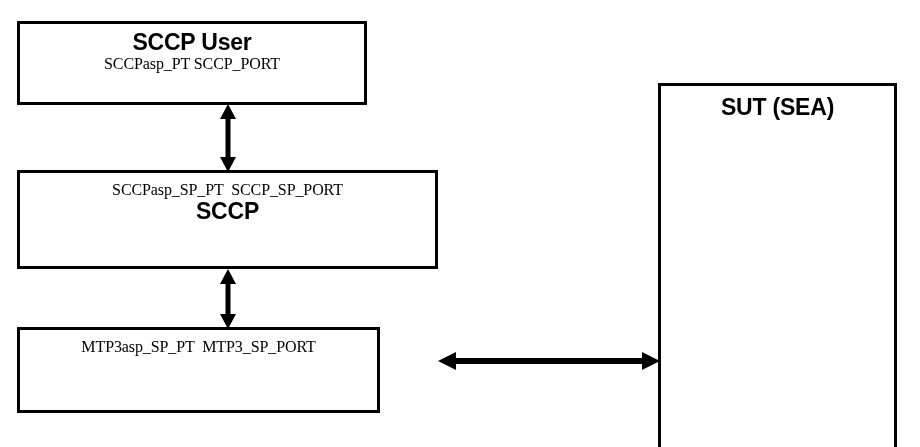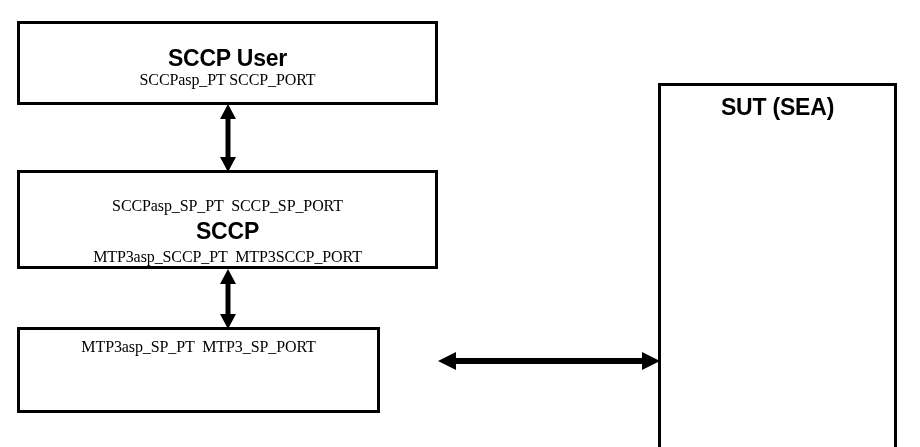--- a/index.html
+++ b/index.html
@@ -42,28 +42,27 @@
     line-height: 1.12;
     letter-spacing: -0.1px;
     white-space: pre;
     text-align: center;
     font-family: Liberation Serif, serif;
   }
 
   
   #box-sccp-user {
     left: 17px;  top: 21px;
-    width: 421px; height: 84px;
-    padding-top: 22px;
+    width: 350px; height: 84px;
+    padding-top: 6px;
   }
   #box-sccp {
     left: 17px;  top: 170px;
     width: 421px; height: 99px;
-    padding-top: 24px;
-    justify-content: space-between;
+    padding-top: 8px;
   }
   #box-system-mtp3 {
     left: 17px;  top: 327px;
     width: 363px; height: 86px;
     padding-top: 8px;
   }
   #box-sut {
     left: 658px; top: 39px;
     width: 239px; height: 386px;
     padding-top: 9px;
@@ -85,21 +84,20 @@
 <div id="diagram-canvas">
 
   <div class="node-box" id="box-sccp-user">
     <div class="node-title">SCCP User</div>
     <div class="node-sub">SCCPasp_PT SCCP_PORT</div>
   </div>
 
   <div class="node-box" id="box-sccp">
     <div class="node-sub">SCCPasp_SP_PT  SCCP_SP_PORT</div>
     <div class="node-title">SCCP</div>
-    <div class="node-sub">MTP3asp_SCCP_PT  MTP3SCCP_PORT</div>
   </div>
 
   <div class="node-box" id="box-system-mtp3">
     <div class="node-sub">MTP3asp_SP_PT  MTP3_SP_PORT</div>
   </div>
 
   <div class="node-box" id="box-sut">
     <div class="node-title">SUT (SEA)</div>
   </div>
 

